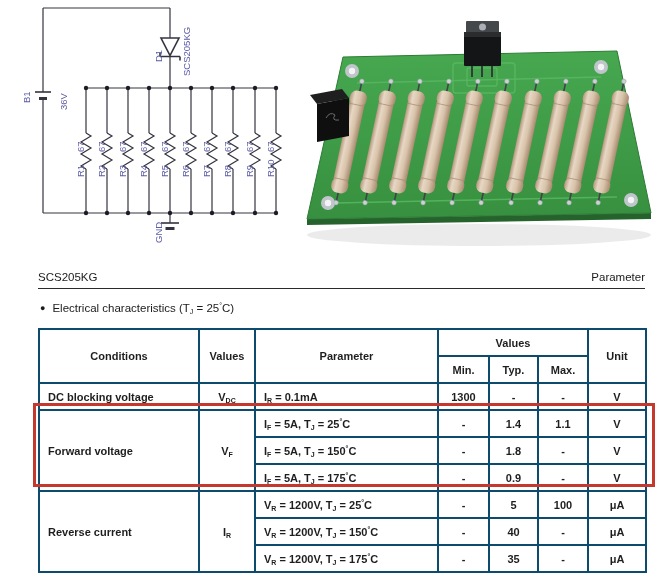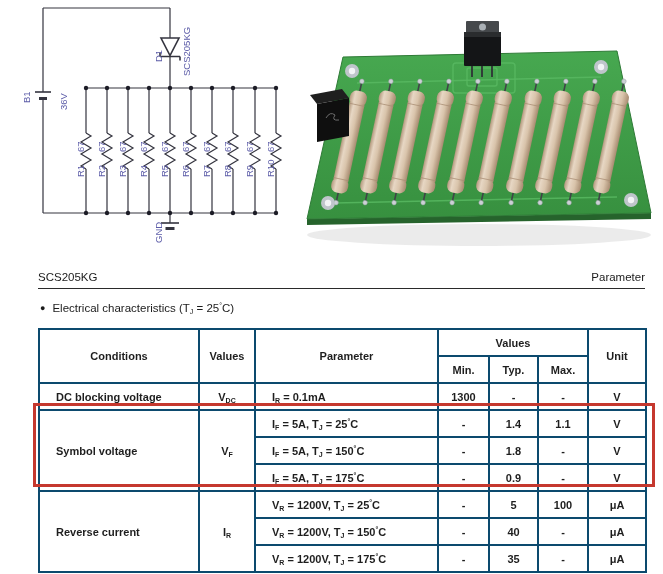--- a/index.html
+++ b/index.html
@@ -22,21 +22,21 @@
   .capline{stroke:#a88c72;stroke-width:.7;}
   
   .title-row{position:absolute;left:38px;top:271px;width:607px;display:flex;justify-content:space-between;font-size:11.5px;color:#1b1b1b;}
   .rule{position:absolute;left:38px;top:288px;width:607px;height:1px;background:#2a2a2a;}
   .section-head{position:absolute;left:40px;top:302px;display:flex;align-items:center;font-size:11.5px;color:#1b1b1b;}
   .bullet{font-size:9px;margin-right:7px;line-height:1;}
   sub{font-size:7px;vertical-align:-2px;line-height:0;}
   sup{font-size:7px;vertical-align:4px;line-height:0;}
   .ec-table{position:absolute;left:38px;top:328px;border-collapse:collapse;table-layout:fixed;font-size:11px;color:#1e1e1e;}
   .ec-table th,.ec-table td{border:2px solid #0c4a6e;height:25px;padding:0;text-align:center;font-weight:700;white-space:nowrap;}
-  .ec-table .l{text-align:left;padding-left:16px;}
+  .ec-table .l{text-align:left;padding-left:8px;}
   .hl-box{position:absolute;left:33px;top:403px;width:616px;height:78px;border:3px solid #c5382e;z-index:5;pointer-events:none;}
 </style>
 </head>
 <body>
 
 <svg id="schematic" width="290" height="260" viewBox="0 0 290 260">
   <defs>
     <path id="zig" class="wire" d="M0,0 l5,3 l-10,6 l10,6 l-10,6 l10,6 l-10,6 l5,3"></path>
   </defs>
   <g>
@@ -326,21 +326,21 @@
     <tr>
       <td class="l">DC blocking voltage</td>
       <td>V<sub>DC</sub></td>
       <td class="l">I<sub>R</sub> = 0.1mA</td>
       <td>1300</td>
       <td>-</td>
       <td>-</td>
       <td>V</td>
     </tr>
     <tr>
-      <td class="l" rowspan="3">Symbol voltage</td>
+      <td class="l" rowspan="3">Forward voltage</td>
       <td rowspan="3">V<sub>F</sub></td>
       <td class="l">I<sub>F</sub> = 5A, T<sub>J</sub> = 25<sup>°</sup>C</td>
       <td>-</td>
       <td>1.4</td>
       <td>1.1</td>
       <td>V</td>
     </tr>
     <tr>
       <td class="l">I<sub>F</sub> = 5A, T<sub>J</sub> = 150<sup>°</sup>C</td>
       <td>-</td>

